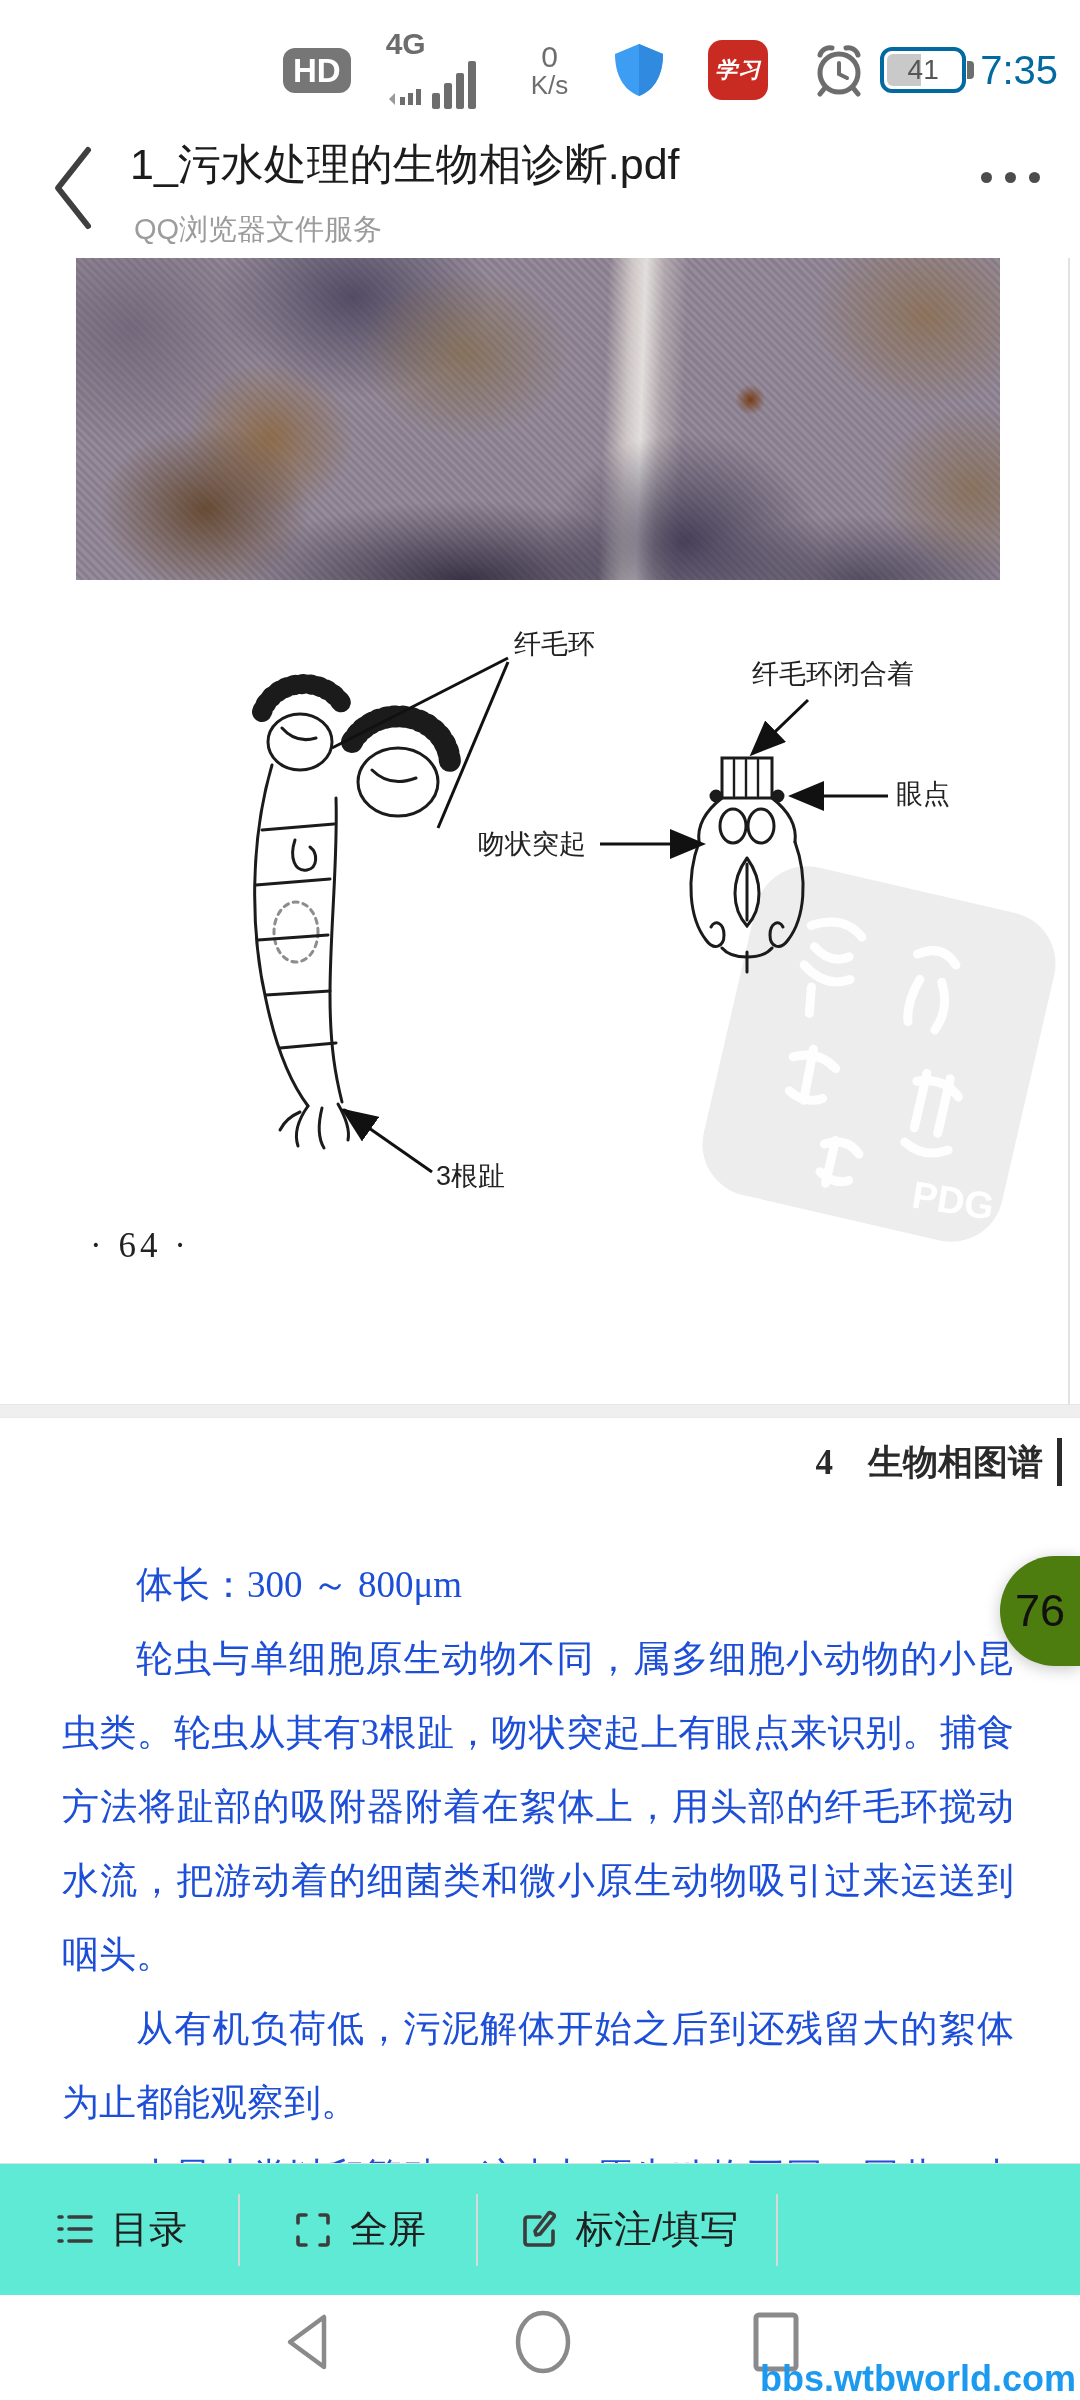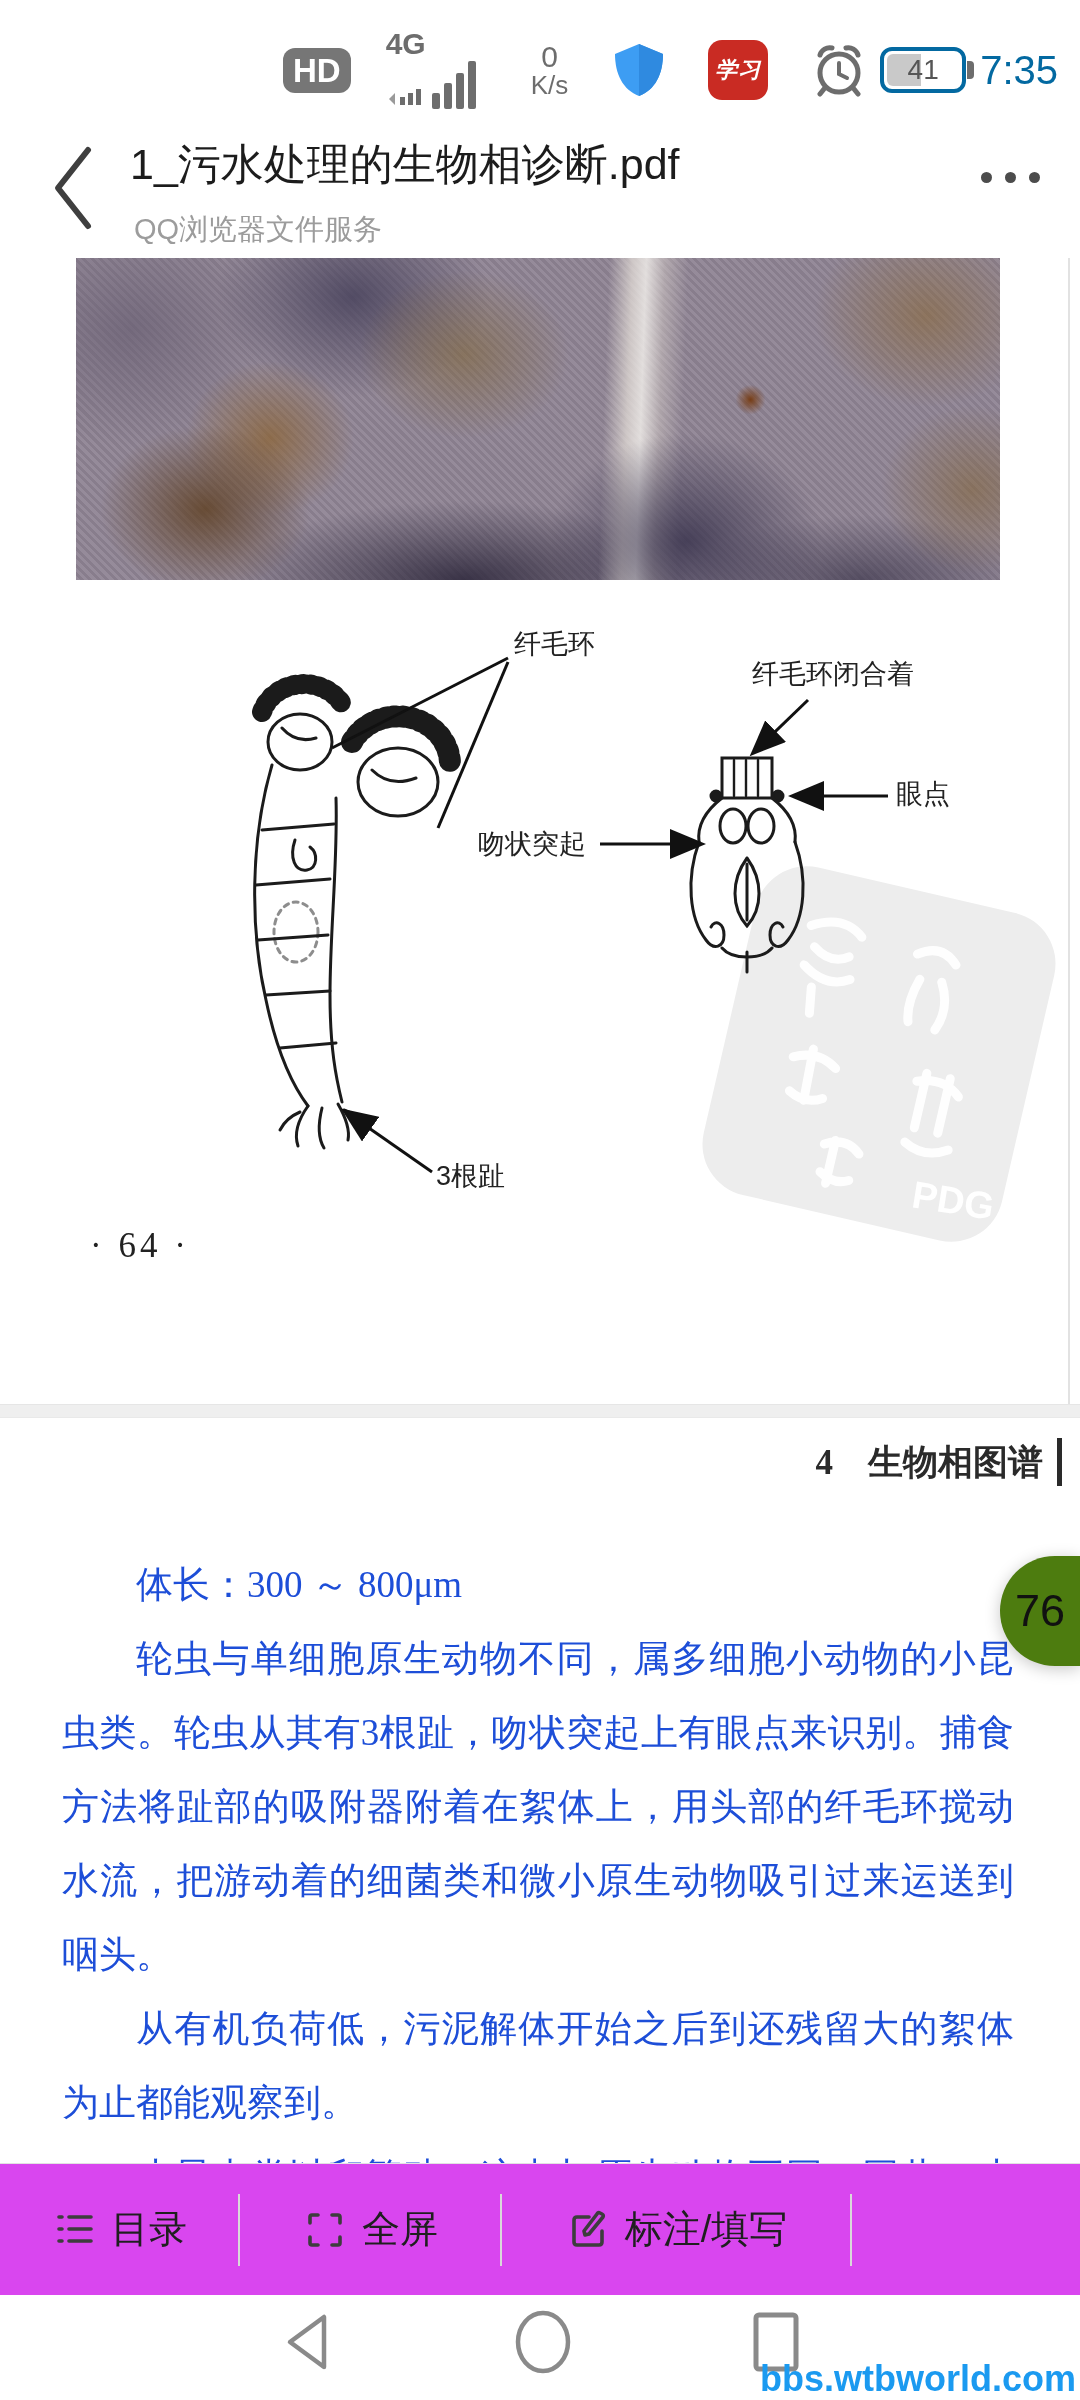--- a/index.html
+++ b/index.html
@@ -74,25 +74,25 @@
   .sec-head .bar { width:5px; height:48px; background:#2a2a2a; }
   .bodytext { position:absolute; left:62px; top:1548px; width:952px;
     font-family:"Liberation Serif", serif; font-size:37px; color:#1d4ed8;
     line-height:74px; text-align:justify; }
   .bodytext p { text-indent:2em; margin:0; }
   .page-badge { position:absolute; right:0; top:1556px; width:80px; height:110px;
     background:#4d7c0f; border-radius:55px 0 0 55px; box-shadow:0 3px 16px rgba(0,0,0,.22);
     display:flex; align-items:center; justify-content:center; font-size:45px; color:#111; z-index:5; }
   
   .toolbar { position:absolute; left:0; top:2163px; width:1080px; height:132px;
-    background:#d946ef; border-top:1px solid #e2e2e2; display:flex; align-items:center; }
+    background:#5eead4; border-top:1px solid #e2e2e2; display:flex; align-items:center; }
   .tb-item { display:flex; align-items:center; justify-content:center; gap:14px; height:100%; cursor:pointer; }
   .tb-item .lbl { font-size:38px; color:#1f1f1f; }
   .tb-div { width:2px; height:72px; background:#d9d9d9; }
-  .w1{width:238px}.w2{width:260px}.w3{width:348px}.w4{width:302px}
+  .w1{width:238px}.w2{width:236px}.w3{width:298px}.w4{width:302px}
   
   .navbar { position:absolute; left:0; top:2295px; width:1080px; height:105px; background:#fff; }
   .nav-ico { position:absolute; top:14px; cursor:pointer; }
   .site-mark { position:absolute; right:4px; bottom:0px; font-size:36px; font-weight:bold;
     color:#1b9af0; letter-spacing:0px; }
 </style>
 </head>
 <body>
 
 <div id="screen">

